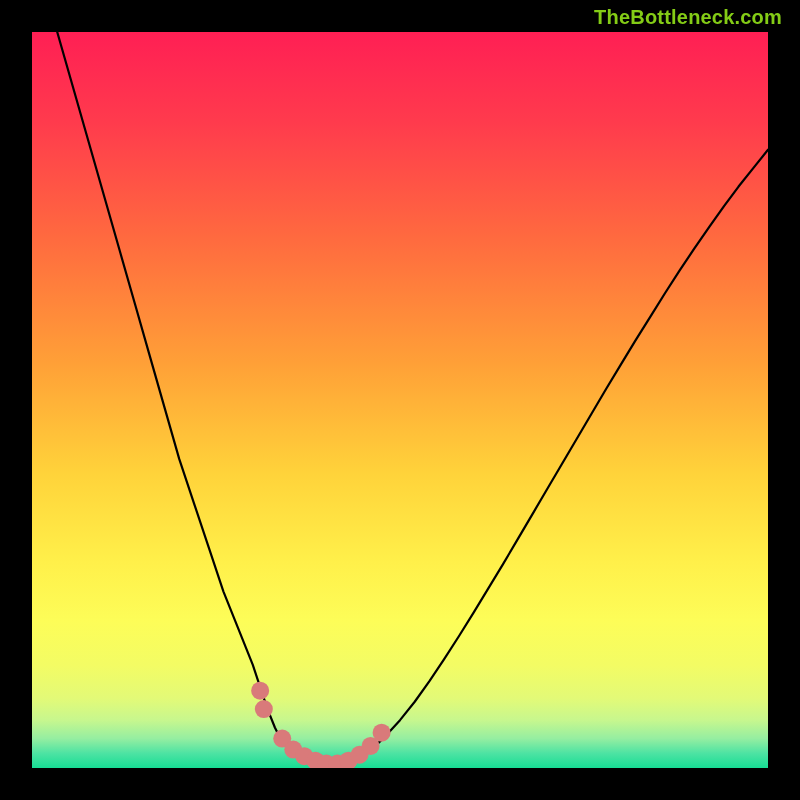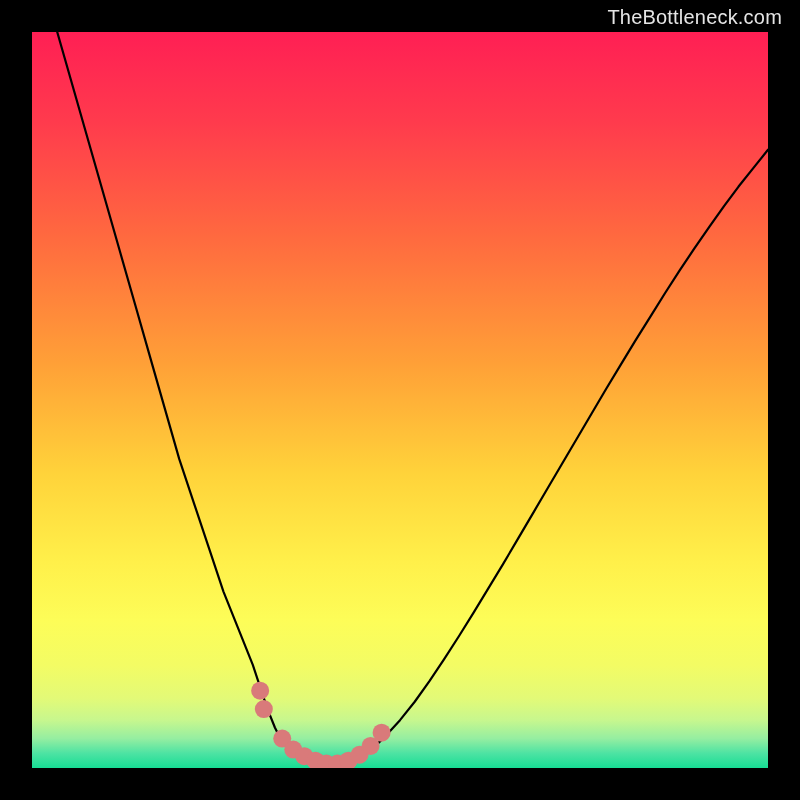--- a/index.html
+++ b/index.html
@@ -30,23 +30,23 @@
     inset: 0;
   }
   .svg-layer {
     position: absolute;
     inset: 0;
   }
   .watermark {
     position: absolute;
     top: 6px;
     right: 18px;
-    color: #e5e5e5;
+    color: #84cc16;
     font-size: 20px;
-    font-weight: 400;
+    font-weight: 700;
     letter-spacing: 0.2px;
     user-select: none;
   }
 </style>
 </head>
 <body>
 
 <div class="frame">
 
   <div class="plot-area">

